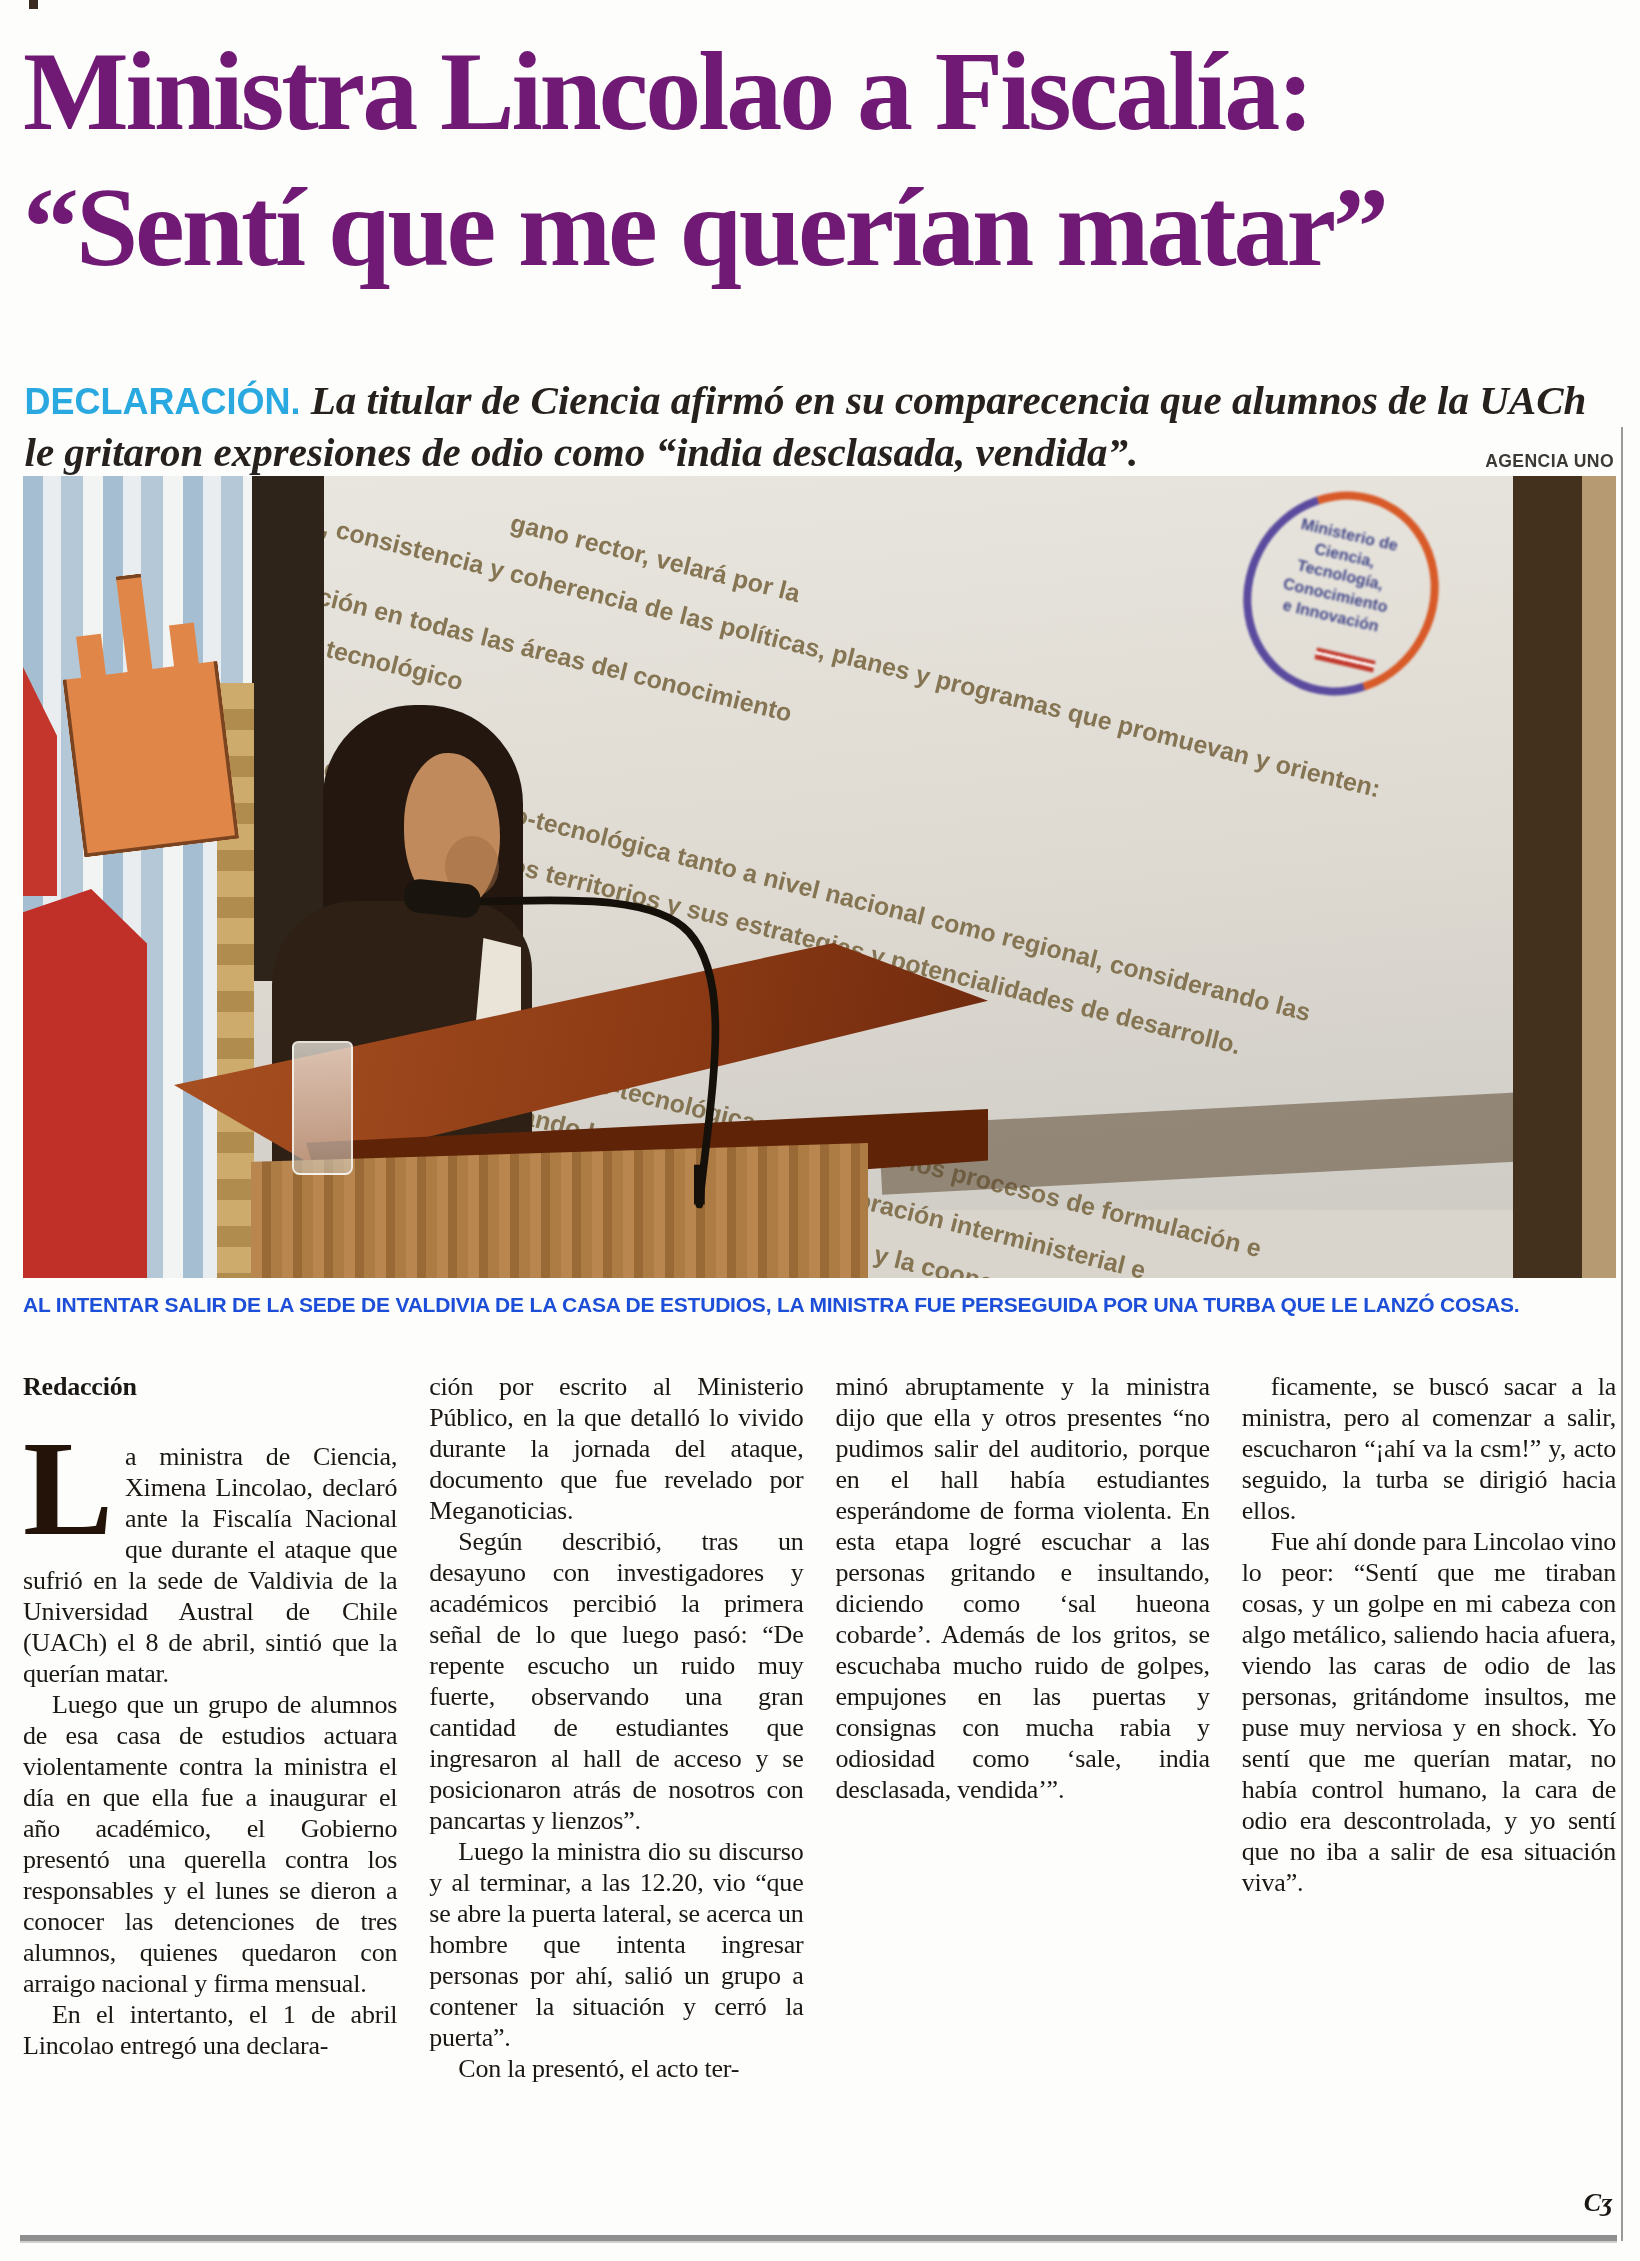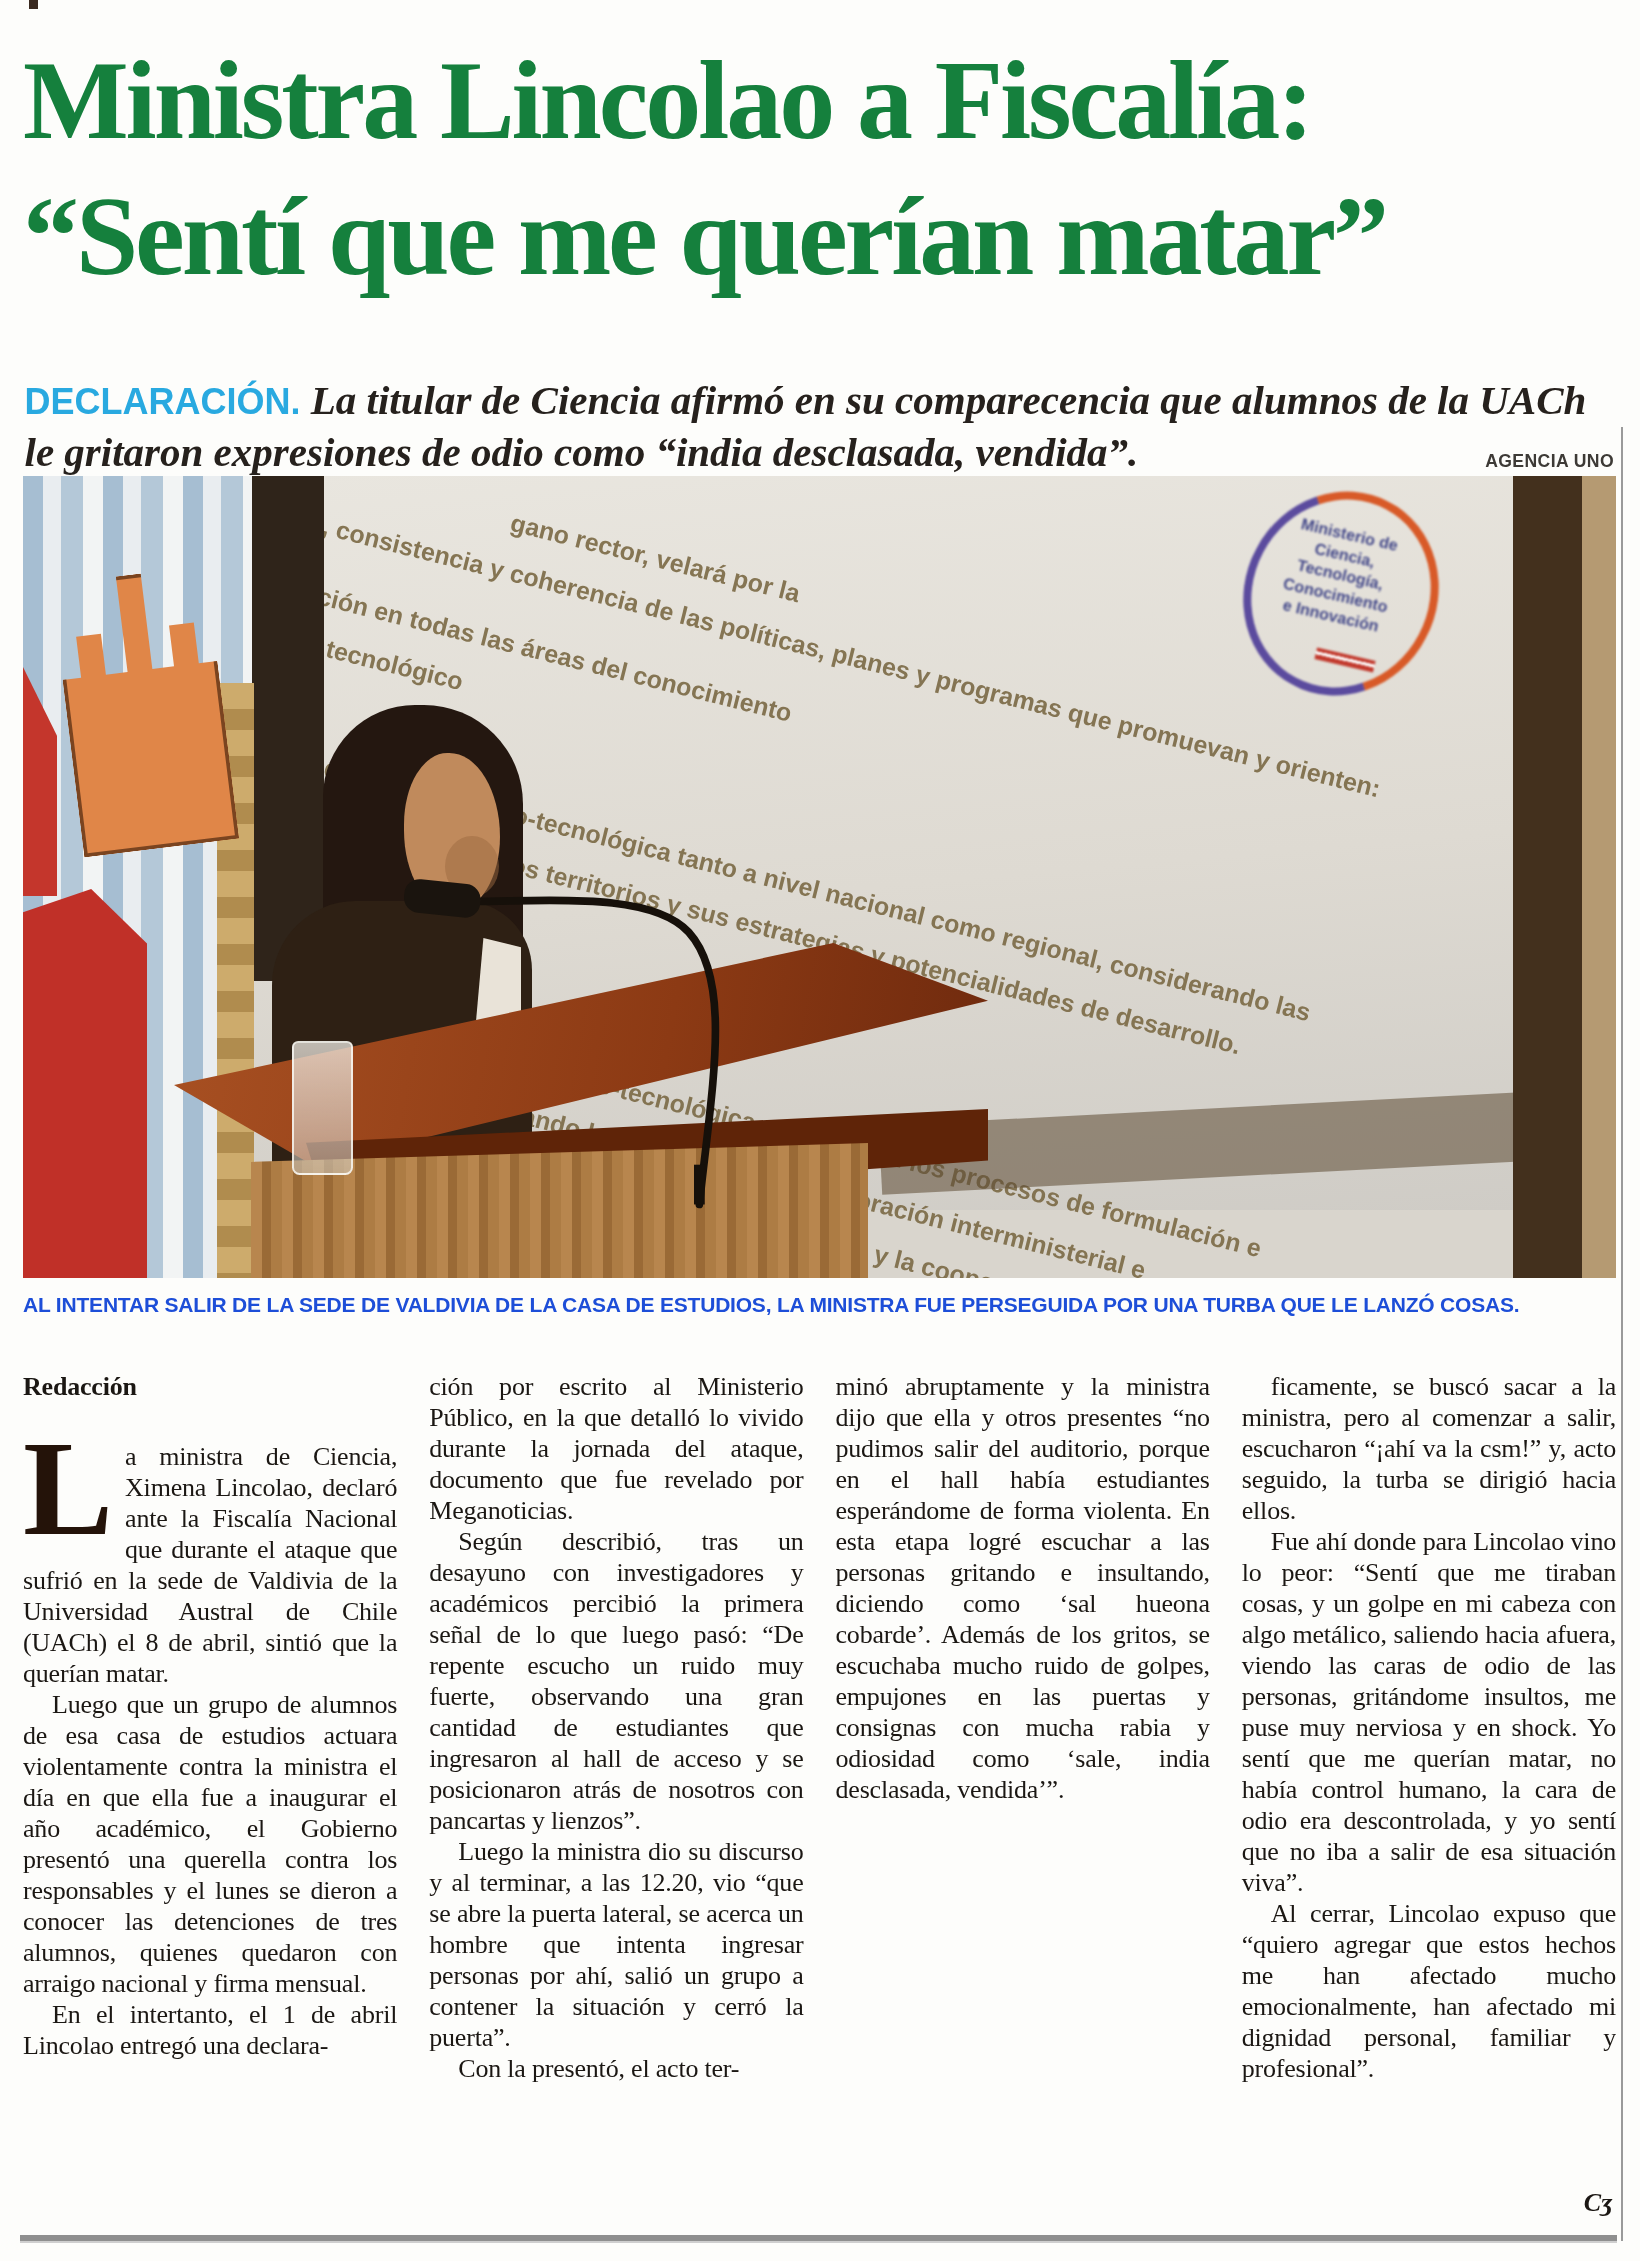--- a/index.html
+++ b/index.html
@@ -1,22 +1,22 @@
 <!DOCTYPE html>
 <html style="font-size:12.2px"><head>
 <meta charset="utf-8">
 <style>
   html,body{margin:0;padding:0;background:#ffffff;}
   .page{position:relative;width:1640px;height:2261px;background:#fdfdfb;overflow:hidden;
         font-family:"Liberation Serif","DejaVu Serif",serif;color:#1b1510;}
   .scan-artifact{position:absolute;left:29px;top:0;width:9.2px;height:9.2px;background:#3a2a20;}
 
   
-  .headline{position:absolute;left:23px;top:32px;width:1594px;
-            font-weight:700;font-size:112px;line-height:136px;letter-spacing:-3.1px;color:#15803d;}
+  .headline{position:absolute;left:23px;top:23px;width:1594px;
+            font-weight:700;font-size:112px;line-height:136px;letter-spacing:-3.1px;color:#701a75;}
   
   .kicker{position:absolute;left:24.5px;top:327px;width:1593px;font-size:41px;line-height:50px;margin-top:48px;}
   .kicker-label{font-family:"Liberation Sans","DejaVu Sans",sans-serif;font-weight:700;
                 font-size:36px;color:#29a9e0;letter-spacing:0px;}
   .kicker-text{font-style:italic;font-weight:700;color:#26211d;}
 
   
   .credit{position:absolute;right:26px;top:451px;font-family:"Liberation Sans","DejaVu Sans",sans-serif;
           font-weight:700;font-size:17.6px;color:#3d3a36;letter-spacing:0.4px;}
 
@@ -216,20 +216,19 @@
         <p class="body-p">Luego la ministra dio su discurso y al terminar, a las 12.20, vio “que se abre la puerta lateral, se acerca un hombre que intenta ingresar personas por ahí, salió un grupo a contener la situación y cerró la puerta”.</p>
         <p class="body-p">Con la presentó, el acto ter-</p>
       </div>
     <div class="col cont">
         <p class="body-p">minó abruptamente y la ministra dijo que ella y otros presentes “no pudimos salir del auditorio, porque en el hall había estudiantes esperándome de forma violenta. En esta etapa logré escuchar a las personas gritando e insultando, diciendo como ‘sal hueona cobarde’. Además de los gritos, se escuchaba mucho ruido de golpes, empujones en las puertas y consignas con mucha rabia y odiosidad como ‘sale, india desclasada, vendida’”.</p>
       </div>
     <div class="col cont">
       <span class="endmark">Cʒ</span>
     <p class="body-p">ficamente, se buscó sacar a la ministra, pero al comenzar a salir, escucharon “¡ahí va la csm!” y, acto seguido, la turba se dirigió hacia ellos.</p>
         <p class="body-p">Fue ahí donde para Lincolao vino lo peor: “Sentí que me tiraban cosas, y un golpe en mi cabeza con algo metálico, saliendo hacia afuera, viendo las caras de odio de las personas, gritándome insultos, me puse muy nerviosa y en shock. Yo sentí que me querían matar, no había control humano, la cara de odio era descontrolada, y yo sentí que no iba a salir de esa situación viva”.</p>
-        <p class="body-p">Al cerrar, Lincolao expuso que “quiero agregar que estos hechos me han afectado mucho emocionalmente, han afectado mi dignidad personal, familiar y profesional”.</p>
       </div>
   </div>
 
   <div class="bottom-rule"></div>
   <div class="right-rule"></div>
 </div>
 
 
 </body></html>

